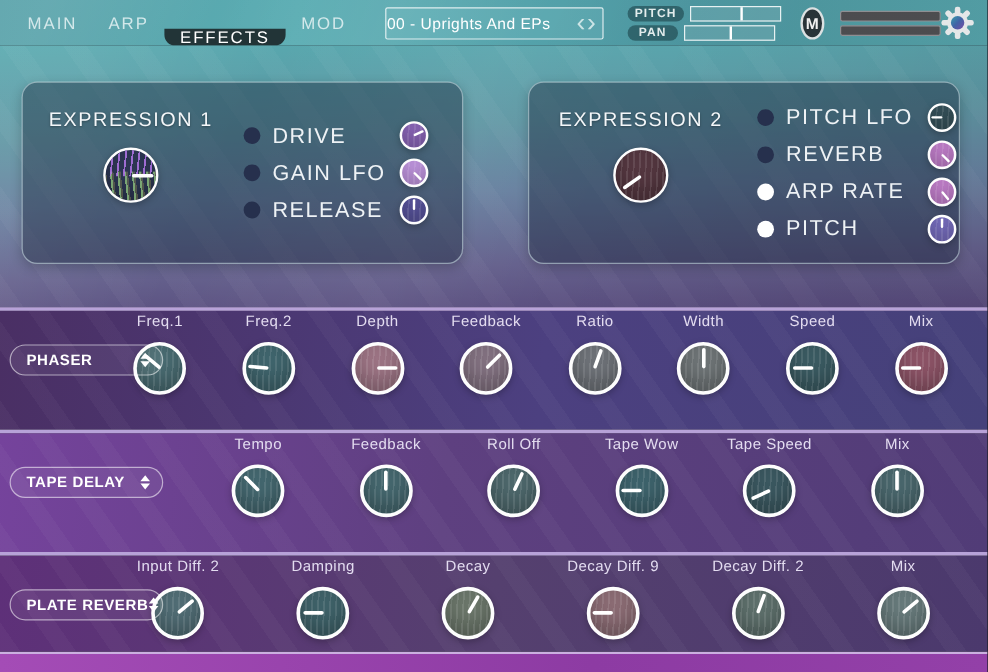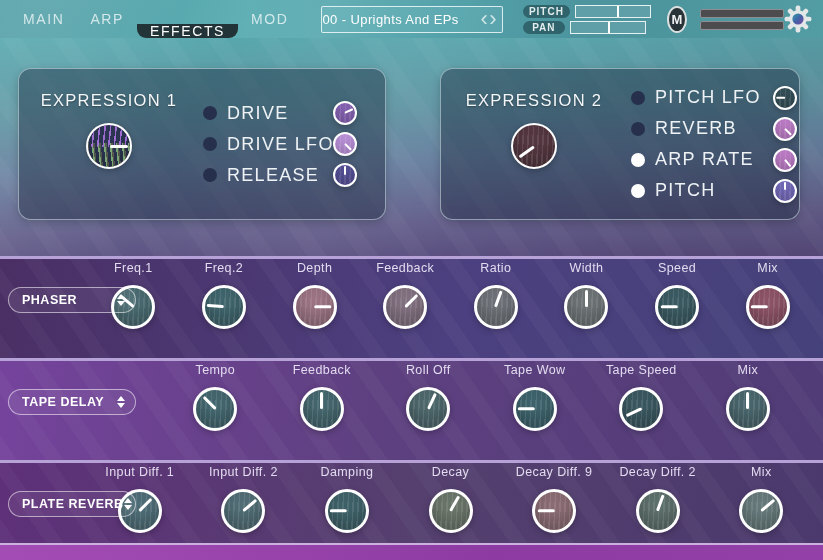--- a/index.html
+++ b/index.html
@@ -194,21 +194,21 @@
   <div class="opt-row">
     <span class="radio"></span>
     <span class="opt-label">DRIVE</span>
     <div class="knob knob-mini" style="--angle: 65deg; --kc: #8e68bd;">
               <div class="ind"></div>
             </div>
   </div>
 
   <div class="opt-row">
     <span class="radio"></span>
-    <span class="opt-label">DRIVE LFO</span>
+    <span class="opt-label">GAIN LFO</span>
     <div class="knob knob-mini" style="--angle: 135deg; --kc: #c69ae6;">
               <div class="ind"></div>
             </div>
   </div>
 
   <div class="opt-row">
     <span class="radio"></span>
     <span class="opt-label">RELEASE</span>
     <div class="knob knob-mini" style="--angle: 0deg; --kc: #5a55a0;">
               <div class="ind"></div>
@@ -385,26 +385,20 @@
 
   <section class="effect-row">
     <div class="fx-select">
       <span class="fx-select-label">PLATE REVERB</span>
       <span class="spinner">
             <span class="up"></span>
             <span class="down"></span>
           </span>
     </div>
     <div class="knob-strip">
-  <div class="knob-cell">
-    <span class="knob-label">Input Diff. 1</span>
-    <div class="knob knob-fx" style="--angle: 45deg; --kc: #4e6c76;">
-              <div class="ind"></div>
-            </div>
-  </div>
 
   <div class="knob-cell">
     <span class="knob-label">Input Diff. 2</span>
     <div class="knob knob-fx" style="--angle: 50deg; --kc: #506c74;">
               <div class="ind"></div>
             </div>
   </div>
 
 
   <div class="knob-cell">

